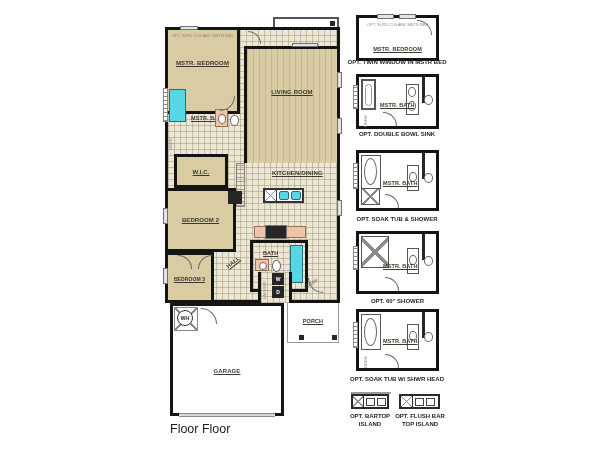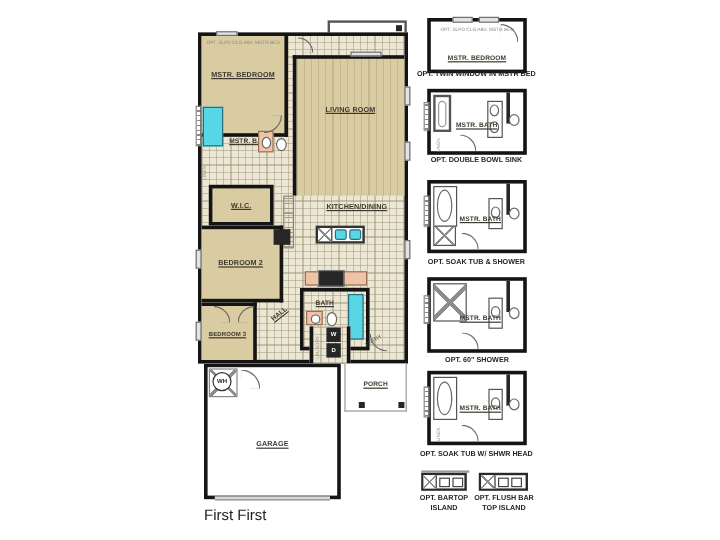--- a/index.html
+++ b/index.html
@@ -130,21 +130,21 @@
     <span class="lbl lblc" style="top:62px;">GARAGE</span>
     <div class="abs" style="left:6px;bottom:-4px;width:96px;height:4px;background:#d7d7d7;border-top:1.5px solid #8a8a8a;border-bottom:1.5px solid #8a8a8a;"></div>
   </div>
 
   <div class="abs" style="left:287px;top:303px;width:52px;height:40px;border:1px solid #999;border-top:none;background:#fff;">
     <span class="lbl lblc" style="top:16px;font-size:5.5px;">PORCH</span>
     <div class="abs dark" style="left:11px;bottom:2px;width:5px;height:5px;"></div>
     <div class="abs dark" style="right:1px;bottom:2px;width:5px;height:5px;"></div>
   </div>
 
-  <div class="title" style="left:170px;top:422px;">First First</div>
+  <div class="title" style="left:170px;top:422px;">Floor Floor</div>
 
   <div class="abs obox" style="left:356px;top:15px;width:83px;height:46px;">
     <span class="tiny" style="left:8px;top:5px;font-size:4px;">OPT. SLPD CLG ABV. MSTR BED</span>
     <div class="abs win" style="left:18px;top:-4px;width:17px;height:5px;"></div>
     <div class="abs win" style="left:40px;top:-4px;width:17px;height:5px;"></div>
     <div class="abs arc" style="right:4px;top:2px;width:15px;height:15px;transform:rotate(90deg);"></div>
     <span class="lbl lblc" style="bottom:6px;font-size:5.5px;">MSTR. BEDROOM</span>
   </div>
   <span class="cap" style="left:347px;top:59px;width:100px;">OPT. TWIN WINDOW IN MSTR BED</span>
 

